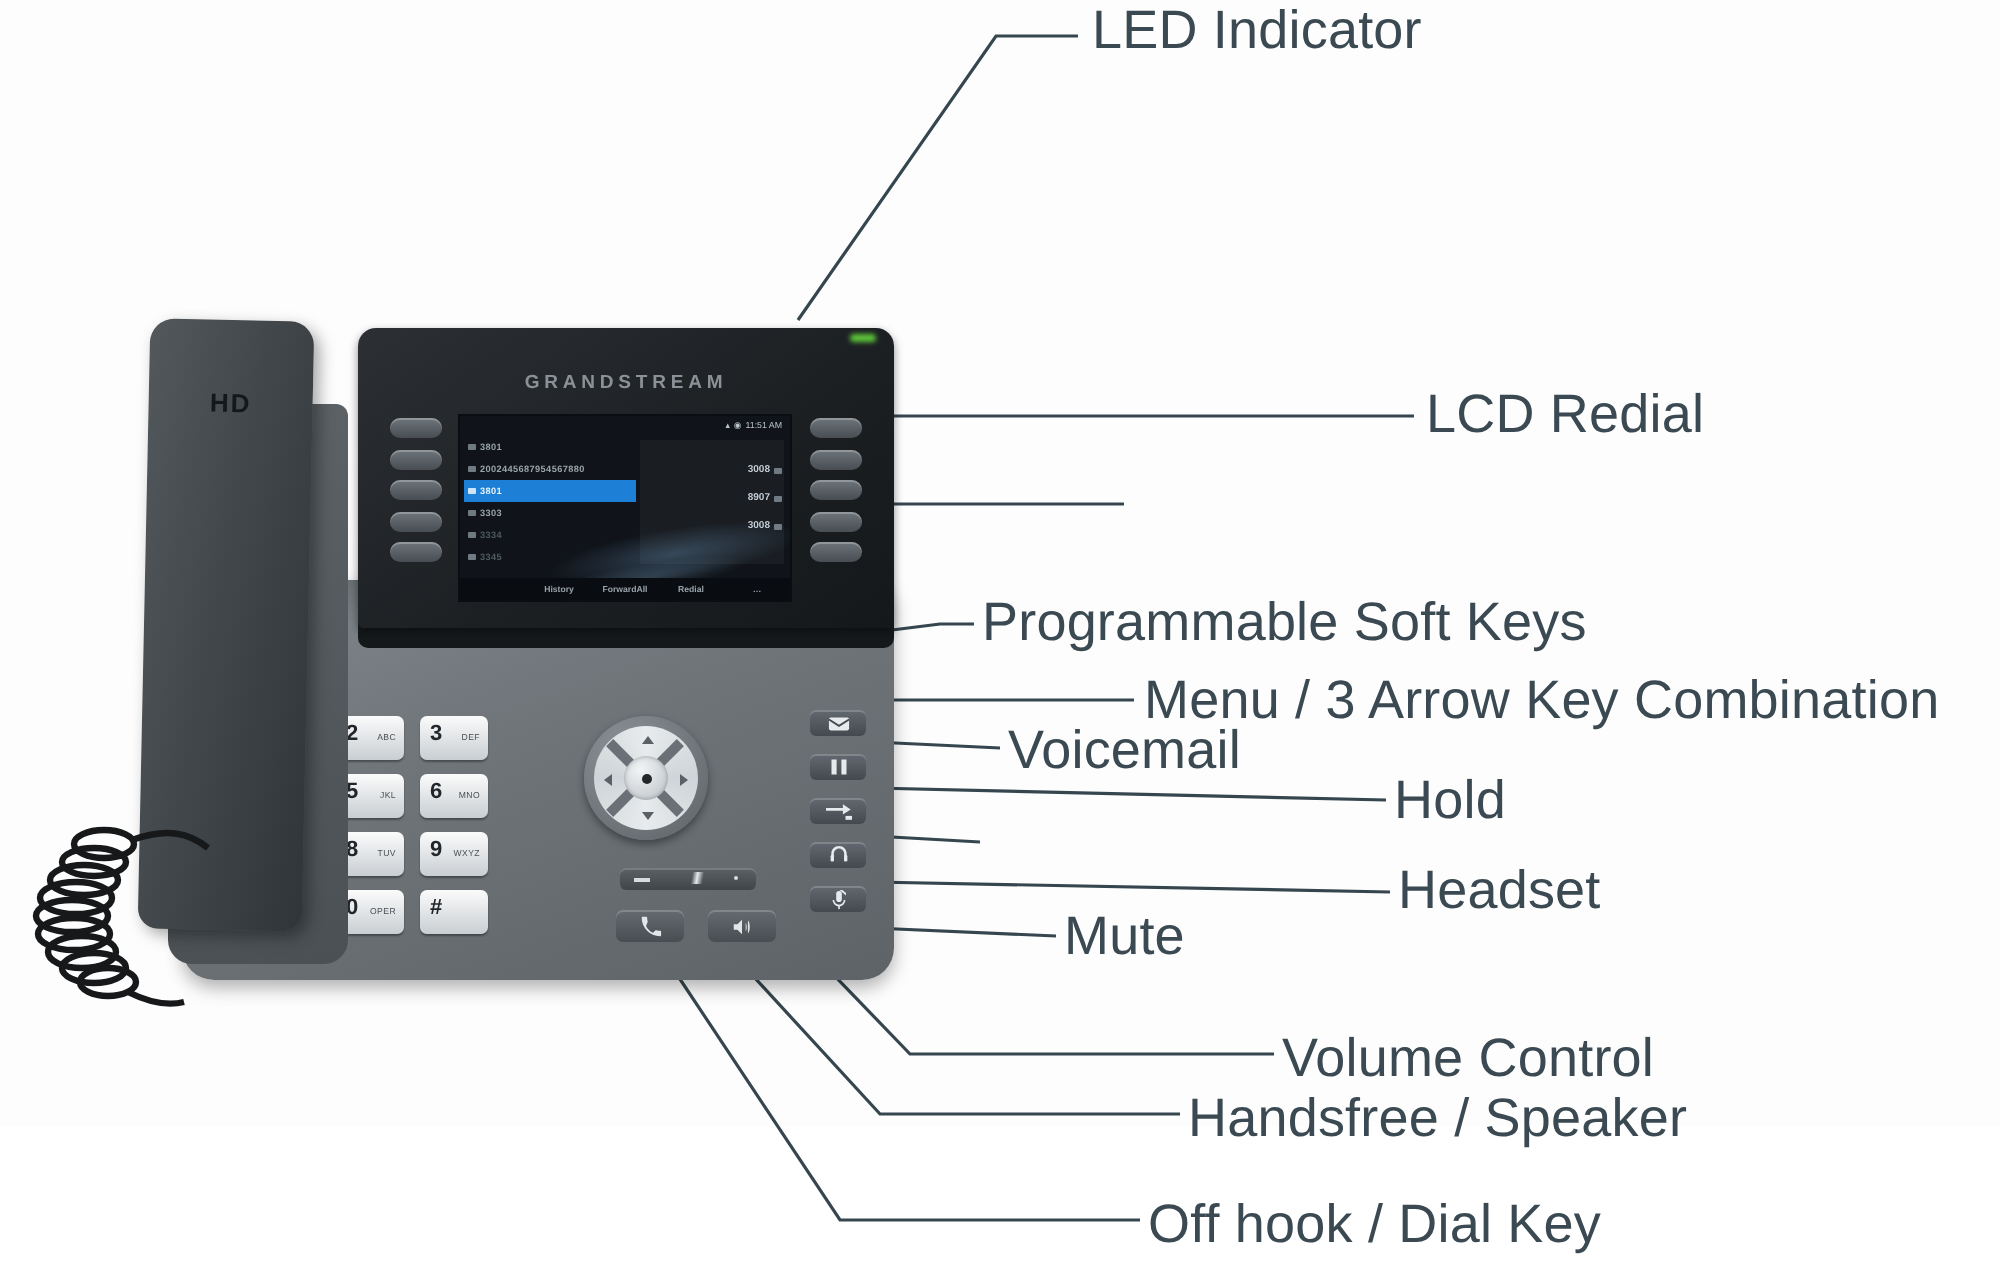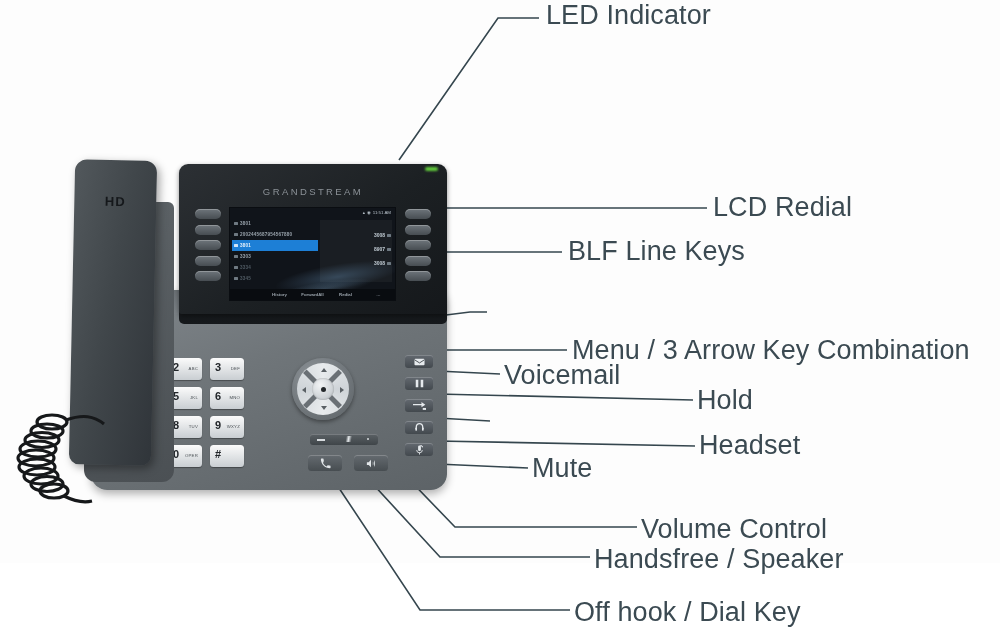--- a/index.html
+++ b/index.html
@@ -18,21 +18,21 @@
 
   
   #phone{position:absolute;left:60px;top:150px;width:400px;height:375px;}
 
   
   .head{position:absolute;left:119px;top:14px;width:268px;height:150px;
         background:linear-gradient(145deg,#2c3034 0%,#1c2023 55%,#15181b 100%);
         border-radius:9px 9px 3px 3px;
         box-shadow:0 2px 5px rgba(0,0,0,.45);}
   .brand{position:absolute;top:22px;left:0;width:100%;text-align:center;
-         color:#8b9197;font-size:9.5px;letter-spacing:2.4px;font-weight:400;}
+         color:#8b9197;font-size:9.5px;letter-spacing:2.4px;font-weight:700;}
   .led{position:absolute;right:9px;top:3px;width:13px;height:4px;border-radius:2px;
        background:#63d23c;filter:blur(1.2px);opacity:.95;}
 
   
   .lcd{position:absolute;left:50px;top:43px;width:165px;height:92px;
        background:#10141a;overflow:hidden;border:1px solid #0a0d11;}
   .lcd-wave{position:absolute;right:-10px;bottom:-18px;width:150px;height:80px;
      background:
        radial-gradient(ellipse 90px 18px at 55% 50%,rgba(120,170,215,.30),transparent 70%),
        radial-gradient(ellipse 70px 10px at 45% 62%,rgba(150,195,230,.22),transparent 70%);
@@ -186,22 +186,22 @@
 
     <path d="M360,470 L440,557 L590,557"></path>
 
     <path d="M327,470 L420,610 L570,610"></path>
   </svg>
 
   <div class="label" style="left:546px;top:2px">LED Indicator</div>
 
   <div class="label" style="left:713px;top:194px">LCD Redial</div>
 
-  <div class="label" style="left:568px;top:238px">BLF Line Keys</div>
-
+
+  <div class="label" style="left:491px;top:298px">Programmable Soft Keys</div>
 
   <div class="label" style="left:572px;top:337px">Menu / 3 Arrow Key Combination</div>
 
   <div class="label" style="left:504px;top:362px">Voicemail</div>
 
   <div class="label" style="left:697px;top:387px">Hold</div>
 
 
   <div class="label" style="left:699px;top:432px">Headset</div>
 

